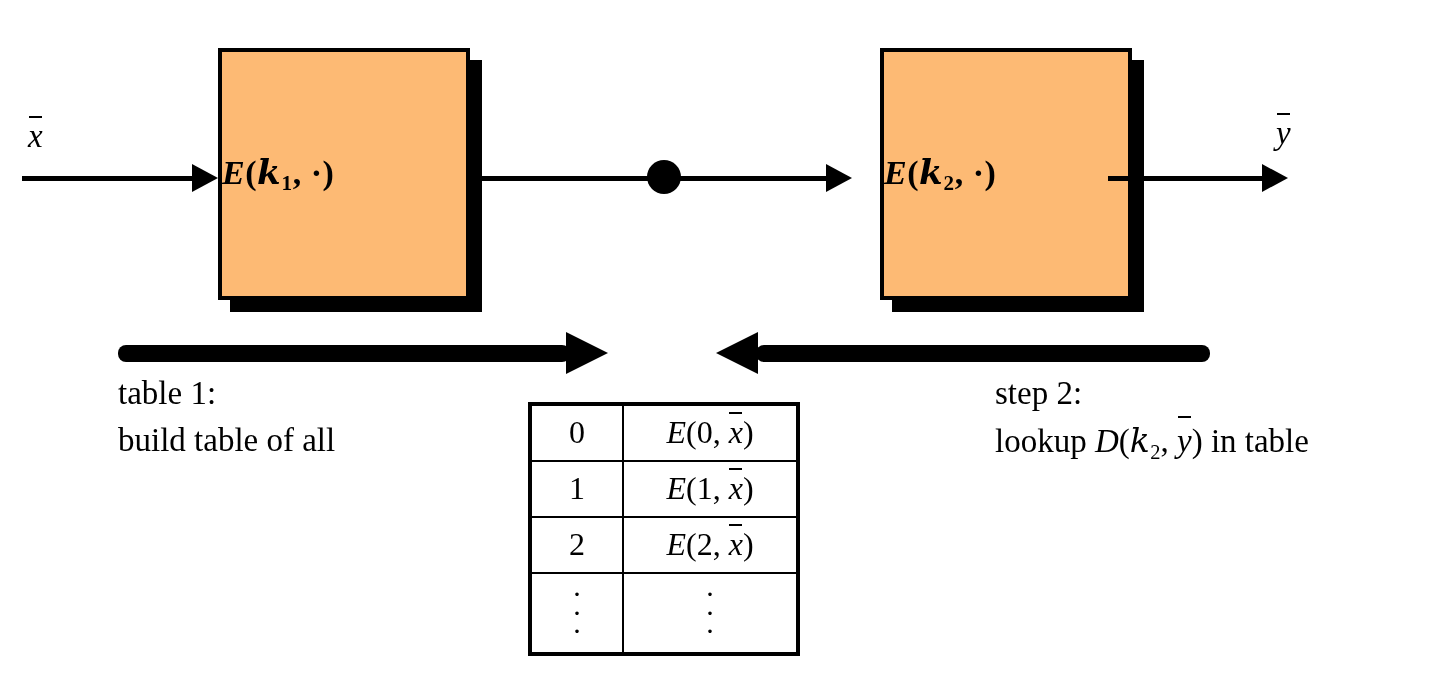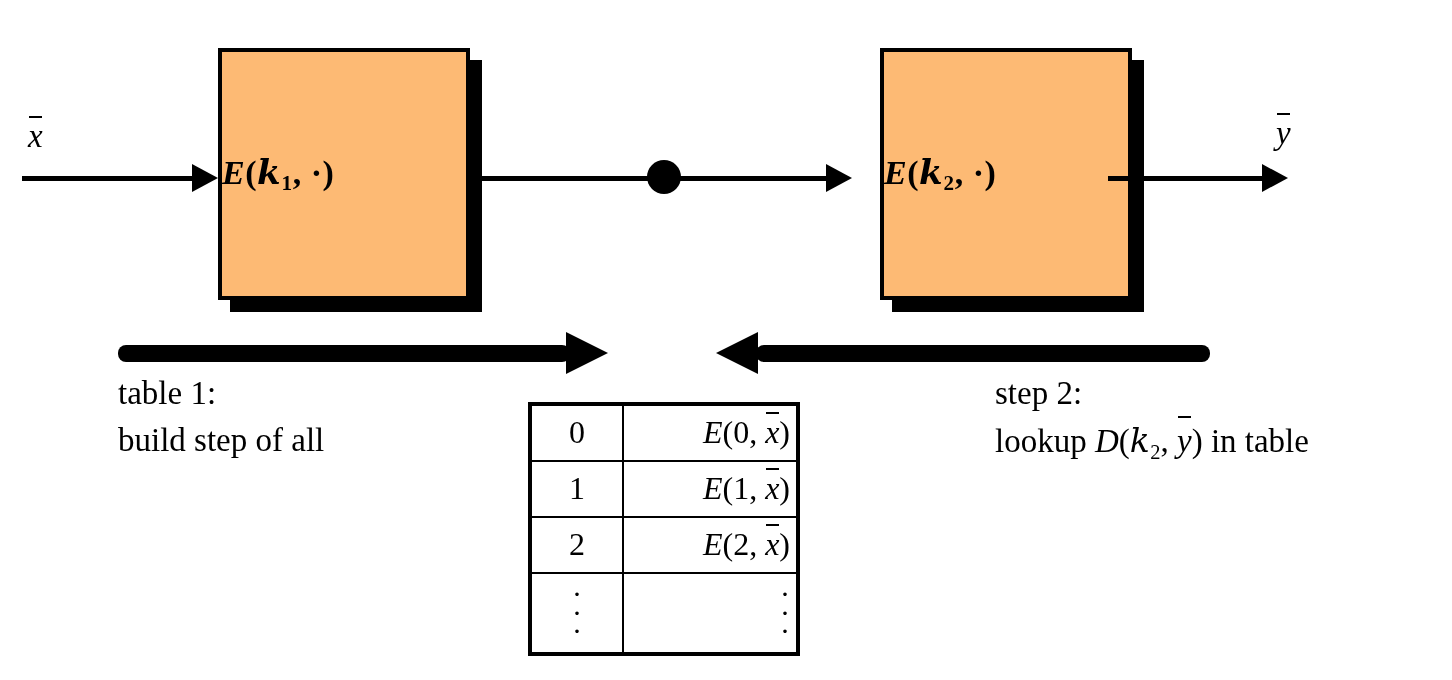--- a/index.html
+++ b/index.html
@@ -139,21 +139,21 @@
     text-align: center;
     vertical-align: middle;
     font-size: 32px;
     padding: 2px 6px;
     white-space: nowrap;
   }
   .lut td.key-col { width: 78px; }
   .lut tr:first-child td { border-top: none; }
   .lut tr:last-child td { border-bottom: none; }
   .lut td:first-child { border-left: none; }
-  .lut td:last-child { border-right: none; text-align: right; }
+  .lut td:last-child { border-right: none; }
   .vdots {
     font-size: 30px;
     line-height: 0.62;
     letter-spacing: 0;
   }
   .vdots span { display: block; }
 </style>
 </head>
 <body>
 
@@ -190,21 +190,21 @@
   </div>
 
   <div class="fat-shaft" style="left:118px; top:345px; width:452px;"></div>
   <div class="fat-head-r" style="left:566px; top:332px;"></div>
 
   <div class="fat-head-l" style="left:716px; top:332px;"></div>
   <div class="fat-shaft" style="left:756px; top:345px; width:454px;"></div>
 
   <div class="step-block" style="left:118px; top:370px;">
     <div>table 1:</div>
-    <div>build step of all</div>
+    <div>build table of all</div>
   </div>
 
   <div class="step-block" style="left:965px; top:370px;margin-left:30px;">
     <div>step 2:</div>
     <div>
       lookup <span class="mi">D</span>(<span class="kap">k</span><span class="sub">2</span>,&nbsp;<span class="ovl mi">y<span class="bar"></span></span>) in table
     </div>
   </div>
 
   <div class="lut" style="left:528px; top:402px; width:272px; height:254px;">

